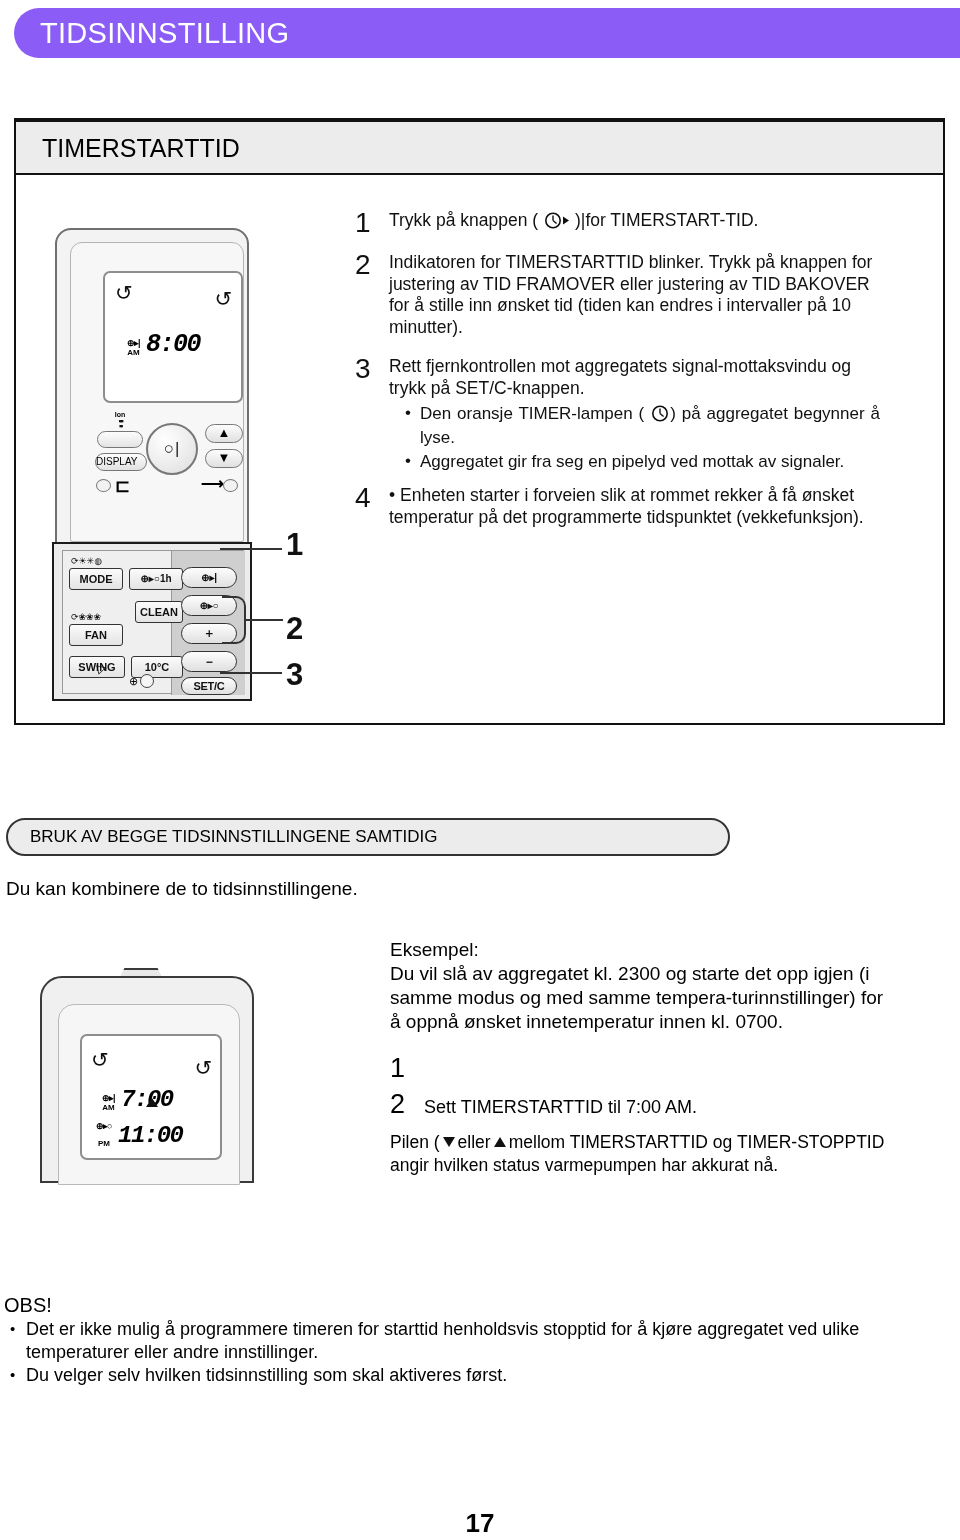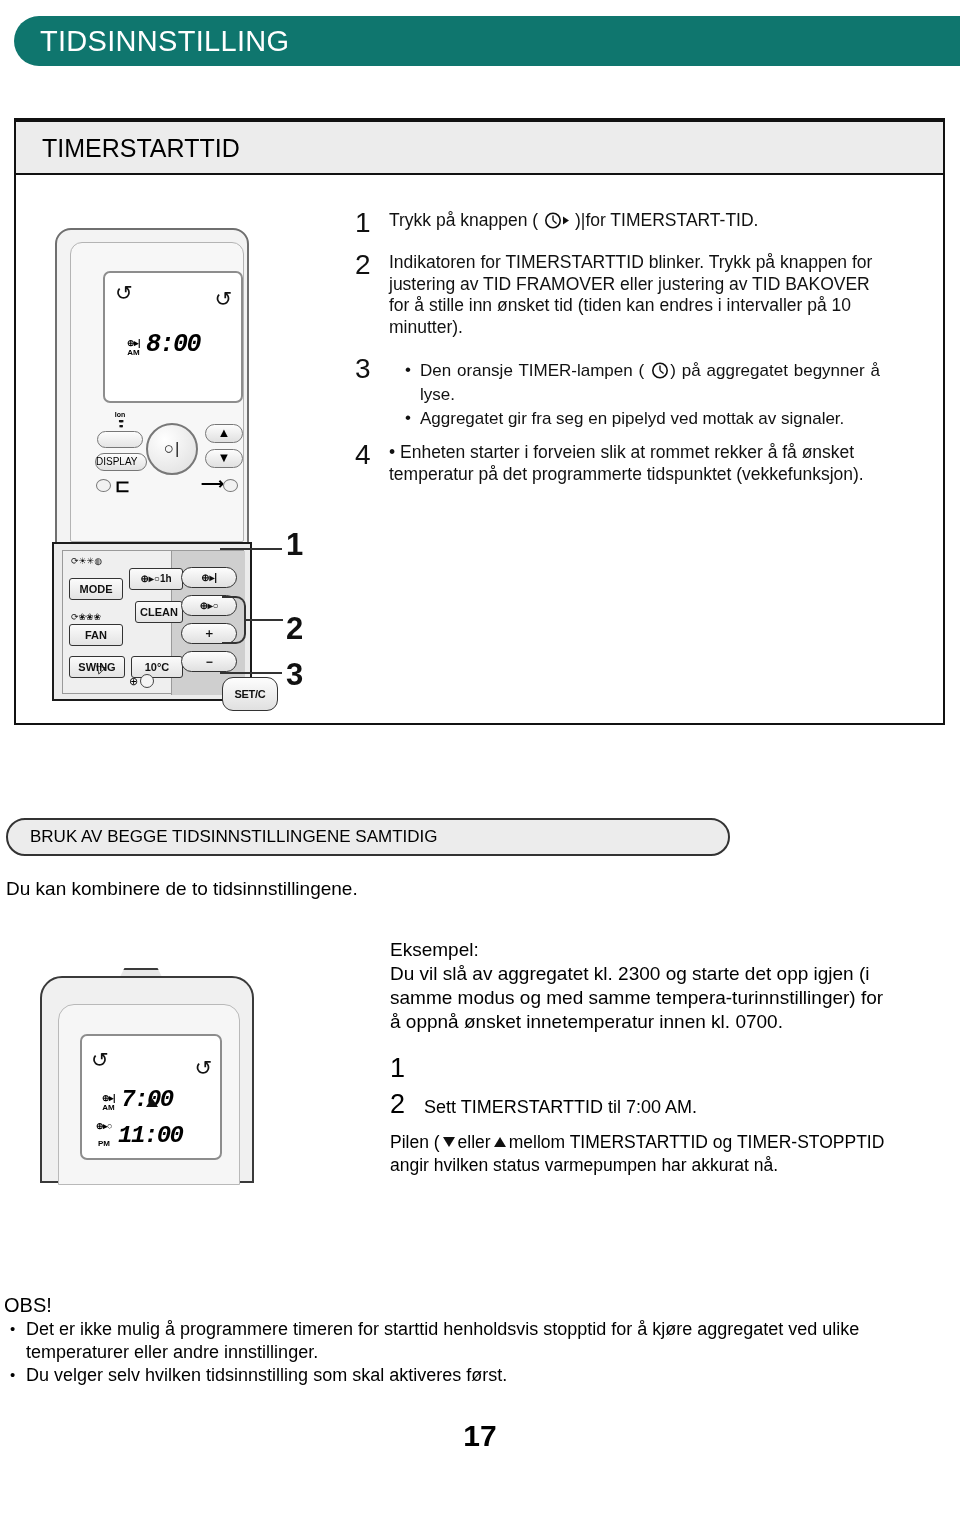--- a/index.html
+++ b/index.html
@@ -13,24 +13,24 @@
     position: relative;
     font-family: "Liberation Sans", sans-serif;
     color: #000;
     overflow: hidden;
   }
 
   
   .header-bar {
     position: absolute;
     left: 14px;
-    top: 16px;
+    top: 8px;
     width: 946px;
     height: 50px;
-    background: #0f766e;
+    background: #8b5cf6;
     border-radius: 25px 0 0 25px;
   }
   .header-bar .title {
     position: absolute;
     left: 26px;
     top: 50%;
     transform: translateY(-50%);
     color: #ffffff;
     font-size: 29px;
     font-weight: 400;
@@ -540,24 +540,24 @@
   .obs-item::before {
     content: "\2022";
     position: absolute;
     left: 6px; top: -1px;
     font-size: 15px;
   }
 
   .page-num {
     position: absolute;
     left: 0;
-    top: 1419px;
+    top: 1508px;
     width: 960px;
     text-align: center;
-    font-size: 30px;
+    font-size: 26px;
     font-weight: bold;
   }
 </style>
 </head>
 <body>
 
 <div class="header-bar">
   <div class="title">TIDSINNSTILLING</div>
 </div>
 
@@ -599,21 +599,21 @@
       <div class="glyph-arc">⟶</div>
       <div class="dot-right"></div>
     </div>
   </div>
 
   <div class="rm-lower">
     <div class="rm-lower-inner">
       <div class="rm-right-col"></div>
 
       <div class="tiny-icons" style="left:8px; top:6px;">⟳☀✳◍</div>
-      <div class="btn-rect" style="left:6px; top:27px; width:54px; height:22px;">MODE</div>
+      <div class="btn-rect" style="left:6px; top:17px; width:54px; height:22px;">MODE</div>
 
       <div class="btn-rect" style="left:66px; top:17px; width:54px; height:22px; font-size:10px;">⊕▸○1h</div>
 
       <div class="btn-rect" style="left:72px; top:50px; width:48px; height:22px;">CLEAN</div>
 
       <div class="tiny-icons" style="left:8px; top:62px;">⟳❀❀❀</div>
       <div class="btn-rect" style="left:6px; top:73px; width:54px; height:22px;">FAN</div>
 
       <div class="btn-rect" style="left:6px; top:105px; width:56px; height:22px;">SWING</div>
       <div class="swing-arrow">▷</div>
@@ -621,21 +621,21 @@
 
       <div class="timer-dot-row">
         <span class="clk">⊕</span>
         <span class="circ"></span>
       </div>
 
       <div class="btn-pill" style="left:118px; top:16px; width:56px; height:21px; font-size:10px;">⊕▸|</div>
       <div class="btn-pill" style="left:118px; top:44px; width:56px; height:21px; font-size:10px;">⊕▸○</div>
       <div class="btn-pill" style="left:118px; top:72px; width:56px; height:21px; font-size:12px;">＋</div>
       <div class="btn-pill" style="left:118px; top:100px; width:56px; height:21px; font-size:12px;">−</div>
-      <div class="btn-pill" style="left:118px; top:126px; width:56px; height:34px; font-size:11px;margin-left:41px;">SET/C</div>
+      <div class="btn-pill" style="left:118px; top:126px; width:56px; height:18px; font-size:11px;">SET/C</div>
     </div>
   </div>
 </div>
 
 <div class="lead-line" style="left:220px; top:548px; width:62px;"></div>
 <div class="callout-num" style="left:286px; top:527px;">1</div>
 
 <div class="bracket" style="left:222px; top:596px; width:24px; height:48px;"></div>
 <div class="lead-line" style="left:245px; top:619px; width:38px;"></div>
 <div class="callout-num" style="left:286px; top:611px;">2</div>
@@ -661,20 +661,21 @@
   </div>
 
   <div class="step" style="margin-top:16px;">
     <div class="step-num">2</div>
     <div class="step-body">Indikatoren for TIMERSTARTTID blinker. Trykk på knappen for justering av TID FRAMOVER eller justering av TID BAKOVER for å stille inn ønsket tid (tiden kan endres i intervaller på 10 minutter).</div>
   </div>
 
   <div class="step" style="margin-top:18px;">
     <div class="step-num">3</div>
     <div class="step-body">
+      <div>Rett fjernkontrollen mot aggregatets signal-mottaksvindu og trykk på SET/C-knappen.</div>
       <div class="sub-bullets">
         <div class="sub-bullet">
           <span>Den oransje TIMER-lampen (</span>
           <span class="inline-clock">
             <svg width="18" height="17" viewBox="0 0 18 17" aria-hidden="true">
               <circle cx="9" cy="8.5" r="7.2" fill="none" stroke="#111" stroke-width="1.6"></circle>
               <line x1="9" y1="8.5" x2="9" y2="3.6" stroke="#111" stroke-width="1.4"></line>
               <line x1="9" y1="8.5" x2="12.6" y2="11.5" stroke="#111" stroke-width="1.4"></line>
             </svg>
           </span><span>) på aggregatet begynner å lyse.</span>

